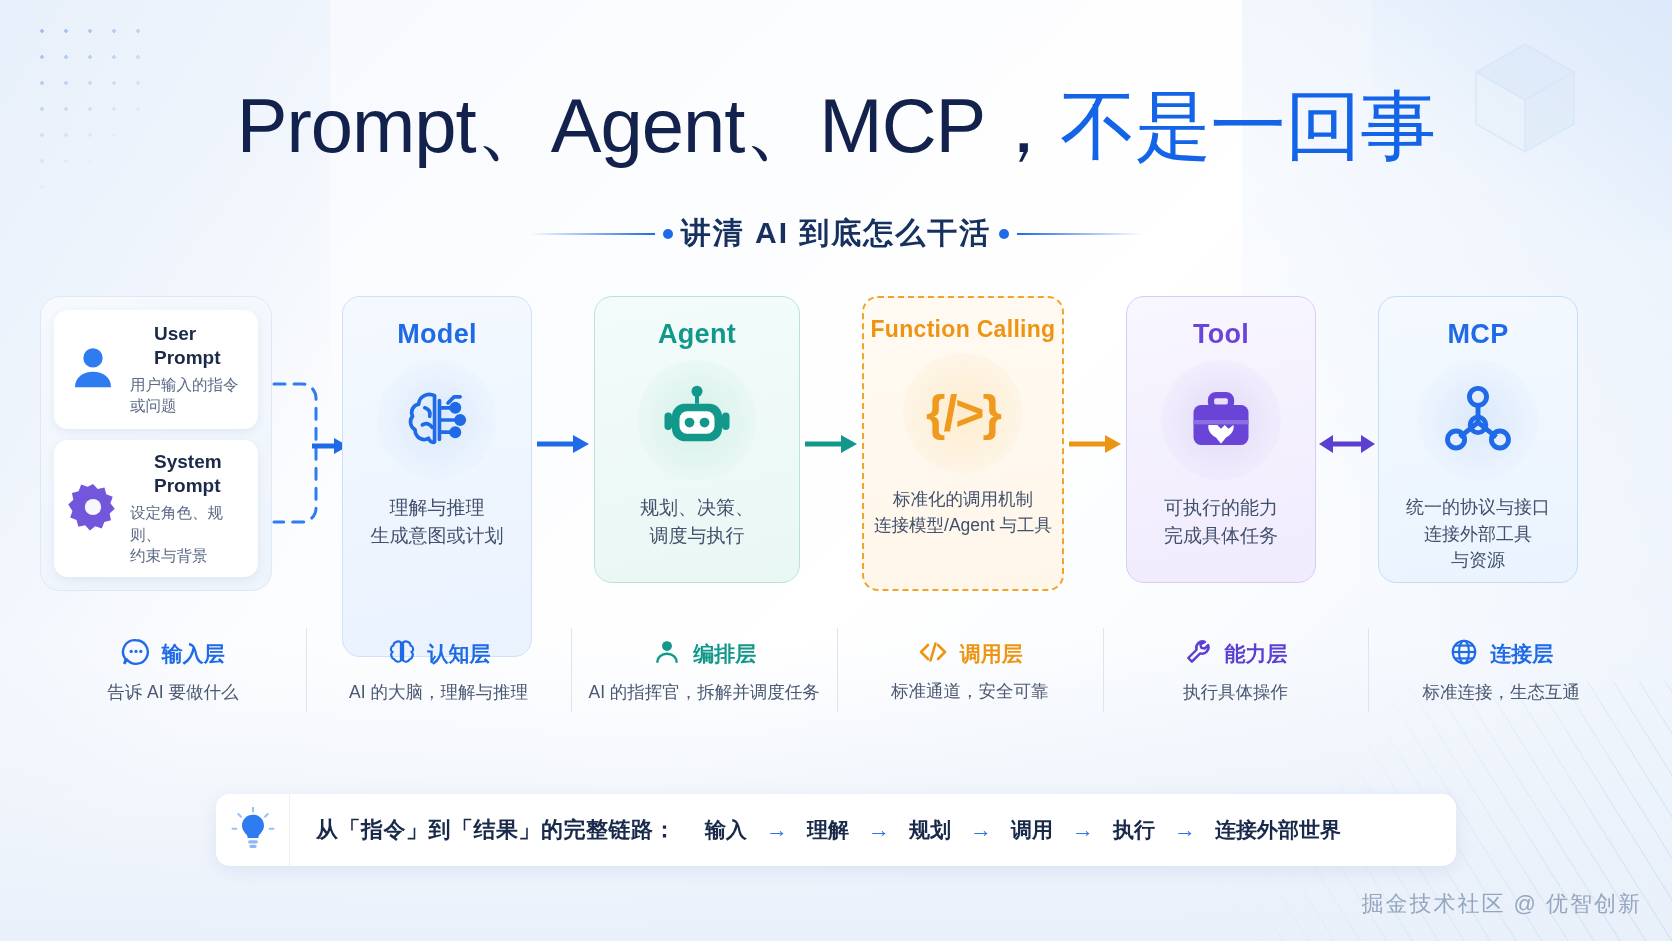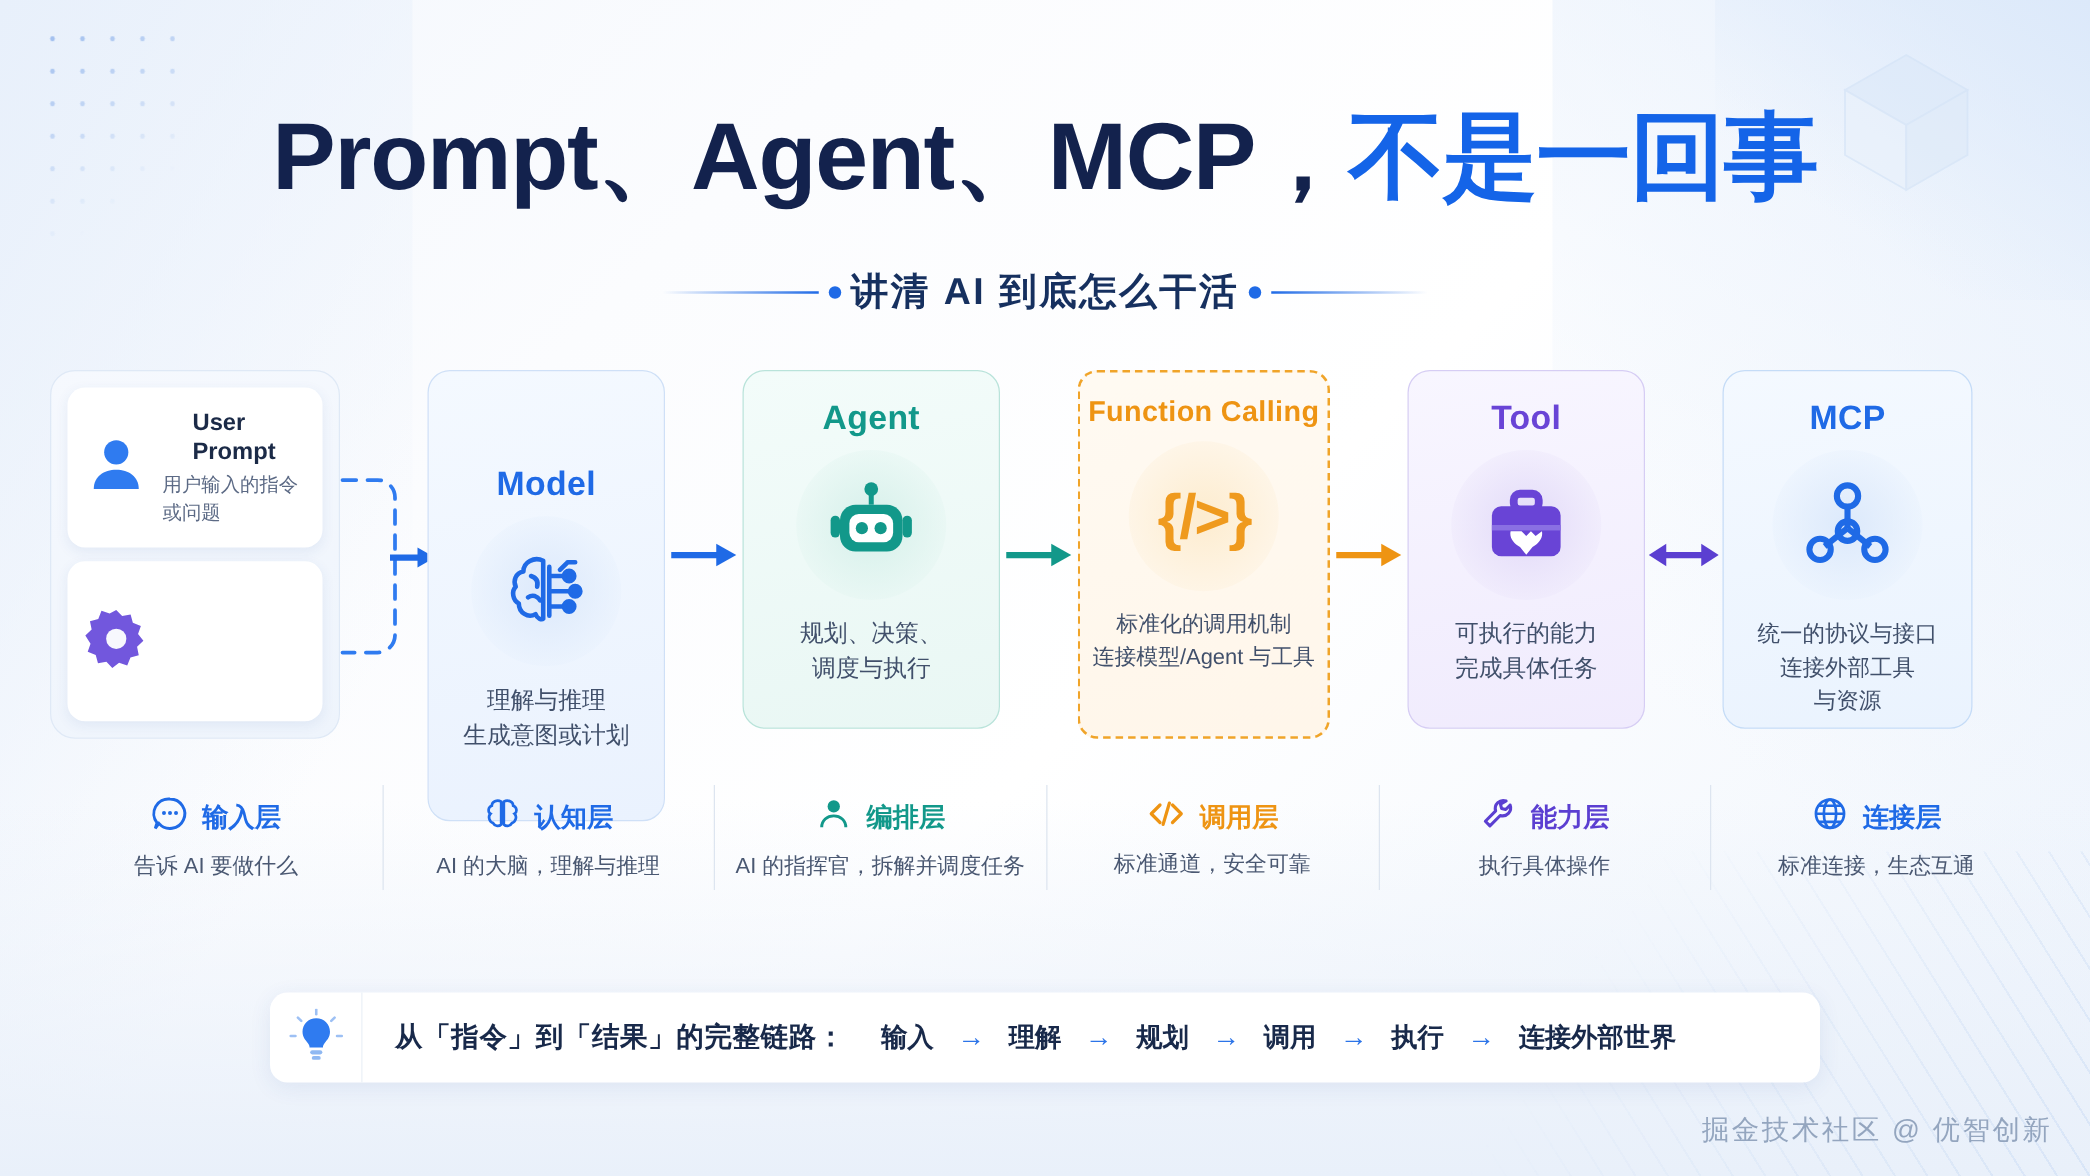--- a/index.html
+++ b/index.html
@@ -25,21 +25,21 @@
   .cube{position:absolute;right:92px;top:38px;pointer-events:none;opacity:.55;}
   .diag-lines{position:absolute;right:0;bottom:0;width:520px;height:260px;pointer-events:none;
     background:repeating-linear-gradient(58deg,rgba(150,186,236,.22) 0 1.6px,rgba(255,255,255,0) 1.6px 22px);
     -webkit-mask-image:linear-gradient(300deg,rgba(0,0,0,.9),rgba(0,0,0,0) 75%);
     mask-image:linear-gradient(300deg,rgba(0,0,0,.9),rgba(0,0,0,0) 75%);}
   .corner-fade{position:absolute;right:0;top:0;width:300px;height:240px;pointer-events:none;
     background:linear-gradient(215deg,#dce9fa 0%,rgba(255,255,255,0) 70%);}
 
   
   .title-wrap{position:absolute;left:0;top:88px;width:1672px;text-align:center;}
-  .title{font-size:76px;font-weight:700;letter-spacing:-1px;line-height:1;white-space:nowrap;
+  .title{font-size:76px;font-weight:400;letter-spacing:-1px;line-height:1;white-space:nowrap;
     display:inline-block;}
   .t-dark{color:#13224d;}
   .t-blue{color:#1464e8;}
   .subtitle-row{position:absolute;left:0;top:213px;width:1672px;
     display:flex;align-items:center;justify-content:center;gap:16px;}
   .sub-line{width:125px;height:2px;}
   .sub-line.l{background:linear-gradient(to right,rgba(20,100,232,0),#1f6ae6);}
   .sub-line.r{background:linear-gradient(to left,rgba(20,100,232,0),#1f6ae6);}
   .sub-dot{width:10px;height:10px;border-radius:50%;background:#1f6ae6;margin:0 -8px;}
   .subtitle{font-size:30px;font-weight:600;color:#16305f;letter-spacing:2px;}
@@ -61,21 +61,21 @@
   .prompt-card{background:#fff;border-radius:14px;box-shadow:0 3px 10px rgba(40,80,150,.08);
     flex:1;display:flex;align-items:center;gap:10px;padding:10px 12px;}
   .prompt-text{display:flex;flex-direction:column;}
   .prompt-name{font-size:19px;font-weight:700;color:#1b2a47;line-height:1.25;margin-left:24px;}
   .prompt-sub{font-size:15.5px;color:#5c6a85;line-height:1.4;margin-top:4px;}
 
   .connector{width:70px;height:295px;position:relative;}
   .arrow-cell{width:62px;height:295px;display:flex;align-items:center;justify-content:center;}
 
   .model-card{width:190px;height:361px;border:1.5px solid #cfe0f7;
-    background:linear-gradient(170deg,#f4f9ff,#eaf2fe);justify-content:center;}
+    background:linear-gradient(170deg,#f4f9ff,#eaf2fe);}
   .agent-card{width:206px;height:287px;border:1.5px solid #b9e3da;
     background:linear-gradient(170deg,#f3fcfa,#e9f7f4);}
   .fc-card{width:202px;height:295px;border:2px dashed #f0a429;border-radius:16px;
     background:linear-gradient(170deg,#fffaf2,#fff6ea);}
   .tool-card{width:190px;height:287px;border:1.5px solid #d6cdf4;
     background:linear-gradient(170deg,#f8f6ff,#f0ebfd);}
   .mcp-card{width:200px;height:287px;border:1.5px solid #c5dcf7;
     background:linear-gradient(170deg,#f4f9ff,#eaf3fe);}
 
   .halo-blue{background:radial-gradient(circle,#dce9fb 0%,rgba(230,240,253,.35) 70%);}
@@ -155,20 +155,25 @@
         <span class="prompt-sub" style="white-space:pre-line">用户输入的指令
 或问题</span>
       </span>
     </div>
     <div class="prompt-card">
       <span>
         <svg width="54" height="54" viewBox="0 0 48 48">
           <path fill="#7257dd" d="M24 3.5l4.2 4.4 6-1.2 1.6 5.9 5.7 2.3-2 5.8 3.8 4.8-4.5 4.2 1.2 6-5.9 1.6-2.3 5.7-5.8-2-4.8 3.8-4.2-4.5-6 1.2-1.6-5.9-5.7-2.3 2-5.8L2 21.7l4.5-4.2-1.2-6 5.9-1.6L13.5 4l5.8 2z"></path>
           <circle cx="24" cy="24" r="7.2" fill="#f7f8fd"></circle>
         </svg>
+      </span>
+      <span class="prompt-text">
+        <span class="prompt-name">System Prompt</span>
+        <span class="prompt-sub" style="white-space:pre-line">设定角色、规则、
+约束与背景</span>
       </span>
     </div>
   </div>
 
   <div class="connector">
     <svg width="70" height="295" viewBox="0 0 70 295">
       <path d="M2 88 H30 a14 14 0 0 1 14 14 V212 a14 14 0 0 1 -14 14 H2" fill="none" stroke="#2f7bf0" stroke-width="3" stroke-dasharray="11 9" stroke-linecap="round"></path>
       <g>
         <line x1="40" y1="150" x2="64" y2="150" stroke="#1f6ae6" stroke-width="5"></line>
         <polygon points="62,142 76,150 62,158" fill="#1f6ae6"></polygon>

